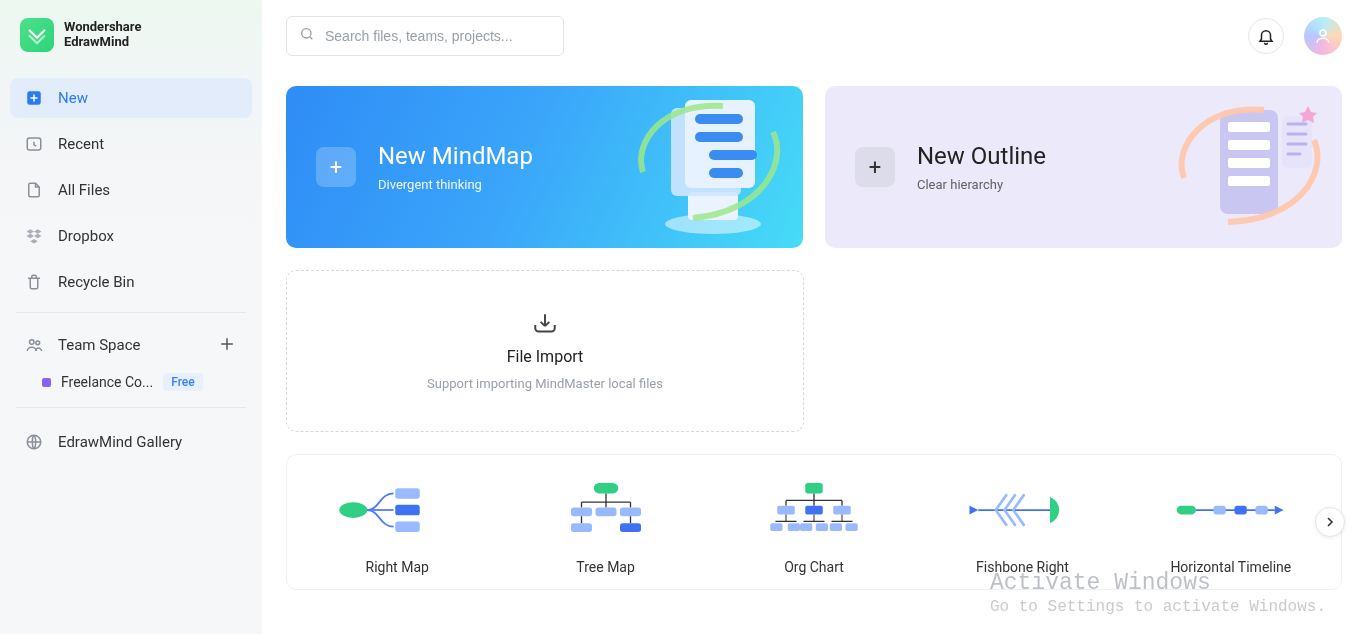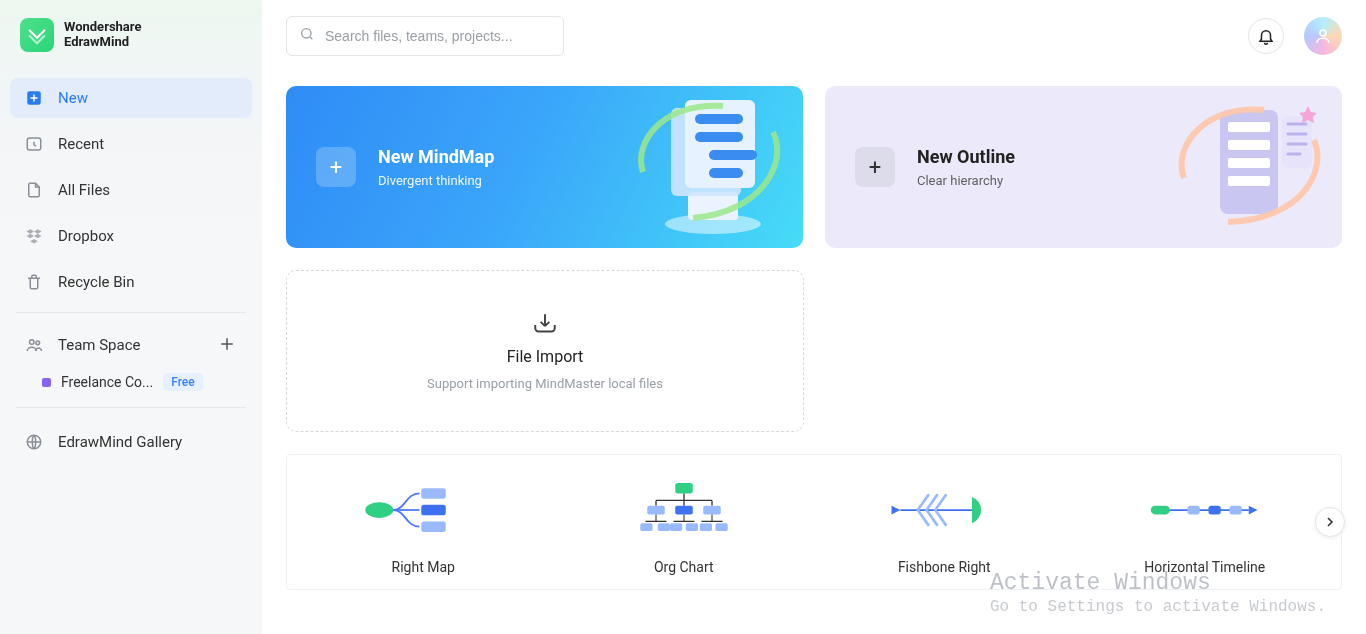--- a/index.html
+++ b/index.html
@@ -87,36 +87,36 @@
 }
 .hero-mindmap { background:linear-gradient(115deg,#2f8cf6 0%,#3aa5fa 45%,#46dcf7 100%); color:#fff;}
 .hero-outline { background:#eceafa; color:#222; }
 .hero-plus {
   width:40px;height:40px;border-radius:8px;
   display:flex;align-items:center;justify-content:center;
   margin-right:22px; font-size:22px; font-weight:400;
 }
 .hero-mindmap .hero-plus{background:rgba(255,255,255,0.22);color:#fff;}
 .hero-outline .hero-plus{background:#dddcea;color:#333;}
-.hero-title{font-size:18px;font-weight:700;line-height:1.2;}
+.hero-title{font-size:24px;font-weight:400;line-height:1.2;}
 .hero-sub{font-size:13px;opacity:.92;margin-top:6px;font-weight:400;}
 .hero-outline .hero-sub{color:#555;}
 .hero-art{position:absolute;right:10px;top:6px;width:170px;height:150px;pointer-events:none;}
 
 .import-card{
   width:518px;height:162px;margin-top:22px;
   border:1px dashed #d5d8dd;border-radius:10px;
   display:flex;flex-direction:column;align-items:center;justify-content:center;gap:10px;
   cursor:pointer;
 }
 .import-icon{width:26px;height:26px;color:#444;}
 .import-title{font-size:16px;font-weight:400;color:#222;}
 .import-sub{font-size:13px;color:#9aa0a8;}
 
-.template-section{margin-top:22px;background:#fff;border:1px solid #eef0f2;border-radius:4px;padding:20px 10px 14px;position:relative;}
+.template-section{margin-top:22px;background:#fff;border:1px solid #eef0f2;border-radius:10px;padding:20px 10px 14px;position:relative;}
 .template-row{display:flex;gap:8px;}
 .template-item{flex:1;display:flex;flex-direction:column;align-items:center;gap:14px;cursor:pointer;}
 .template-preview{width:160px;height:70px;display:flex;align-items:center;justify-content:center;}
 .template-label{font-size:14px;color:#333;}
 .carousel-next{
   position:absolute;right:-4px;top:50%;transform:translateY(-50%);
   width:30px;height:30px;border-radius:50%;background:#fff;border:1px solid #e3e5e8;
   display:flex;align-items:center;justify-content:center;cursor:pointer;color:#333;
   box-shadow:0 1px 4px rgba(0,0,0,.08);
 }
@@ -320,20 +320,35 @@
             <path d="M46 35 H76" stroke="#4b78ff" stroke-width="2" fill="none"></path>
             <path d="M46 35 C60 35 60 54 76 54" stroke="#4b78ff" stroke-width="2" fill="none"></path>
             <rect x="78" y="10" width="28" height="12" rx="3" fill="#9abaff"></rect>
             <rect x="78" y="29" width="28" height="12" rx="3" fill="#3f72f3"></rect>
             <rect x="78" y="48" width="28" height="12" rx="3" fill="#9abaff"></rect>
           </svg>
         </div>
         <div class="template-label">Right Map</div>
       </div>
 
+      <div class="template-item">
+        <div class="template-preview">
+          <svg viewBox="0 0 160 70" width="140" height="64">
+            <rect x="66" y="4" width="28" height="12" rx="6" fill="#2fcf84"></rect>
+            <path d="M80 16 V26 M52 26 H108 M52 26 V32 M80 26 V32 M108 26 V32" stroke="#333" stroke-width="1.5" fill="none"></path>
+            <rect x="40" y="32" width="24" height="10" rx="3" fill="#9abaff"></rect>
+            <rect x="68" y="32" width="24" height="10" rx="3" fill="#9abaff"></rect>
+            <rect x="96" y="32" width="24" height="10" rx="3" fill="#9abaff"></rect>
+            <path d="M52 42 V50 M108 42 V50" stroke="#333" stroke-width="1.5"></path>
+            <rect x="40" y="50" width="24" height="10" rx="3" fill="#9abaff"></rect>
+            <rect x="96" y="50" width="24" height="10" rx="3" fill="#3f72f3"></rect>
+          </svg>
+        </div>
+        <div class="template-label">Tree Map</div>
+      </div>
 
       <div class="template-item">
         <div class="template-preview">
           <svg viewBox="0 0 160 70" width="140" height="64">
             <rect x="70" y="4" width="20" height="12" rx="3" fill="#2fcf84"></rect>
             <path d="M80 16 V24 M48 24 H112 M48 24 V30 M80 24 V30 M112 24 V30" stroke="#333" stroke-width="1.5" fill="none"></path>
             <rect x="38" y="30" width="20" height="10" rx="2" fill="#9abaff"></rect>
             <rect x="70" y="30" width="20" height="10" rx="2" fill="#3f72f3"></rect>
             <rect x="102" y="30" width="20" height="10" rx="2" fill="#9abaff"></rect>
             <path d="M48 40 V48 M80 40 V48 M112 40 V48 M36 48 H60 M68 48 H92 M100 48 H124" stroke="#333" stroke-width="1.2" fill="none"></path>

